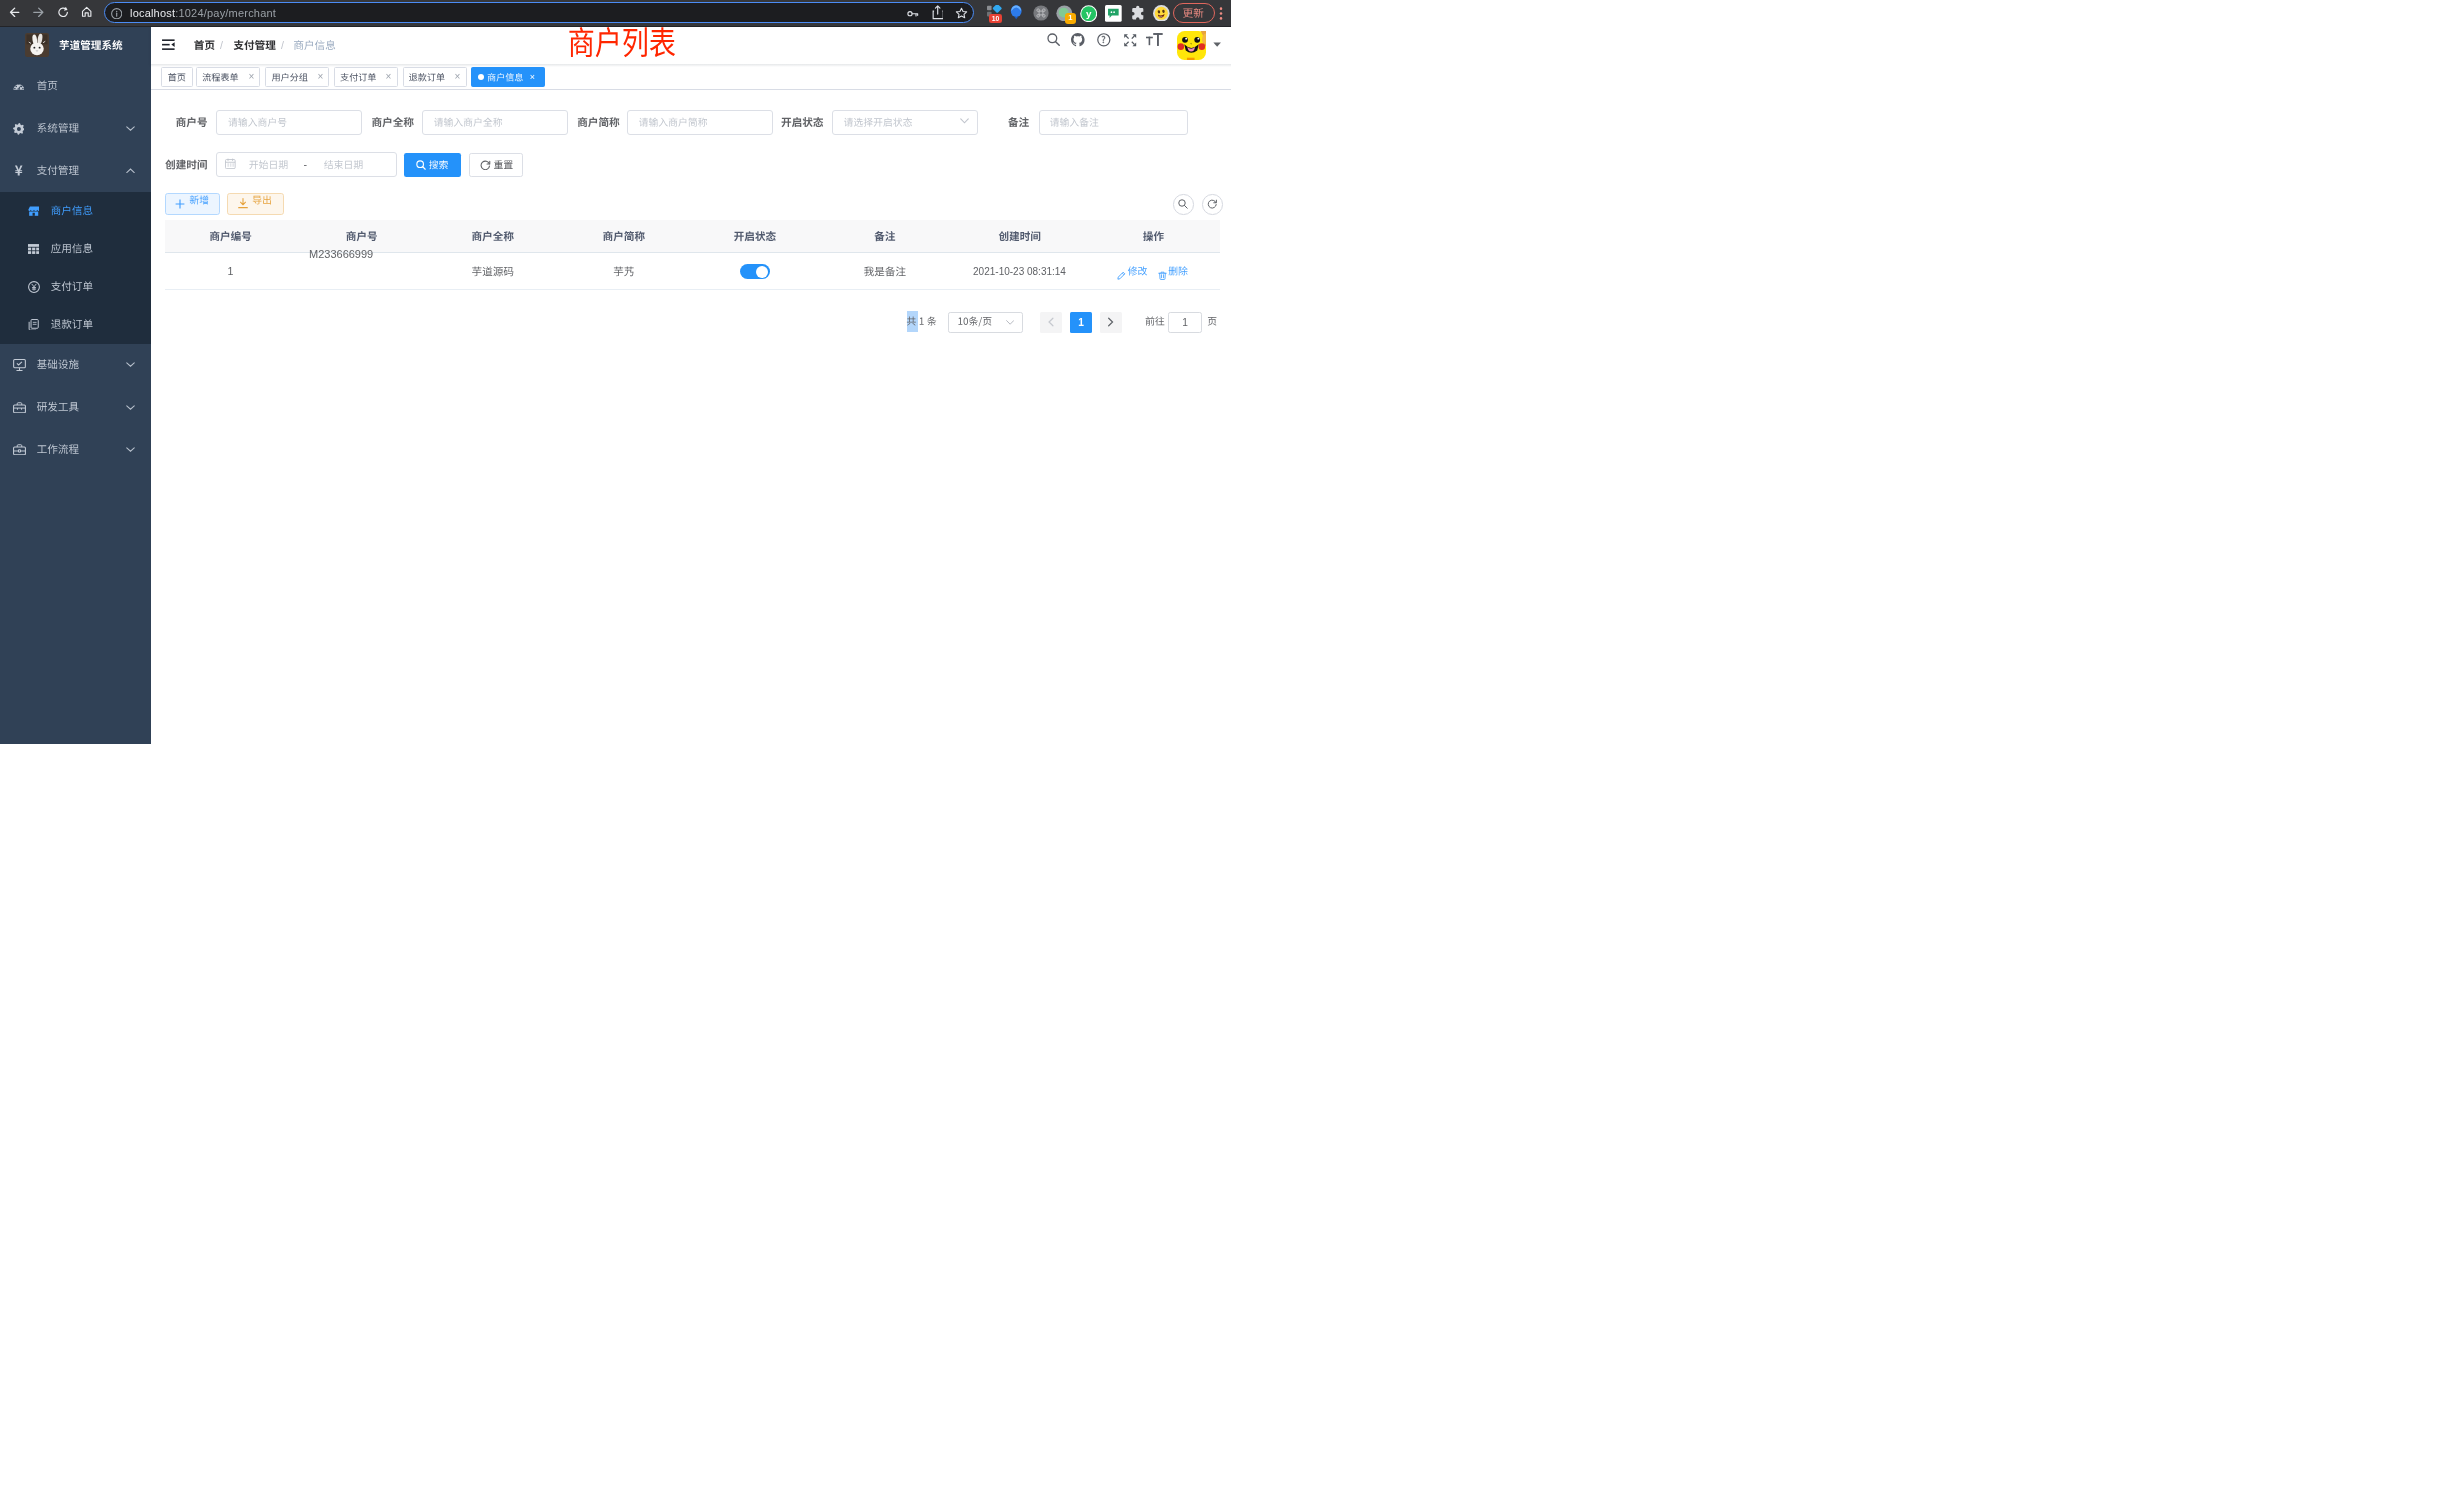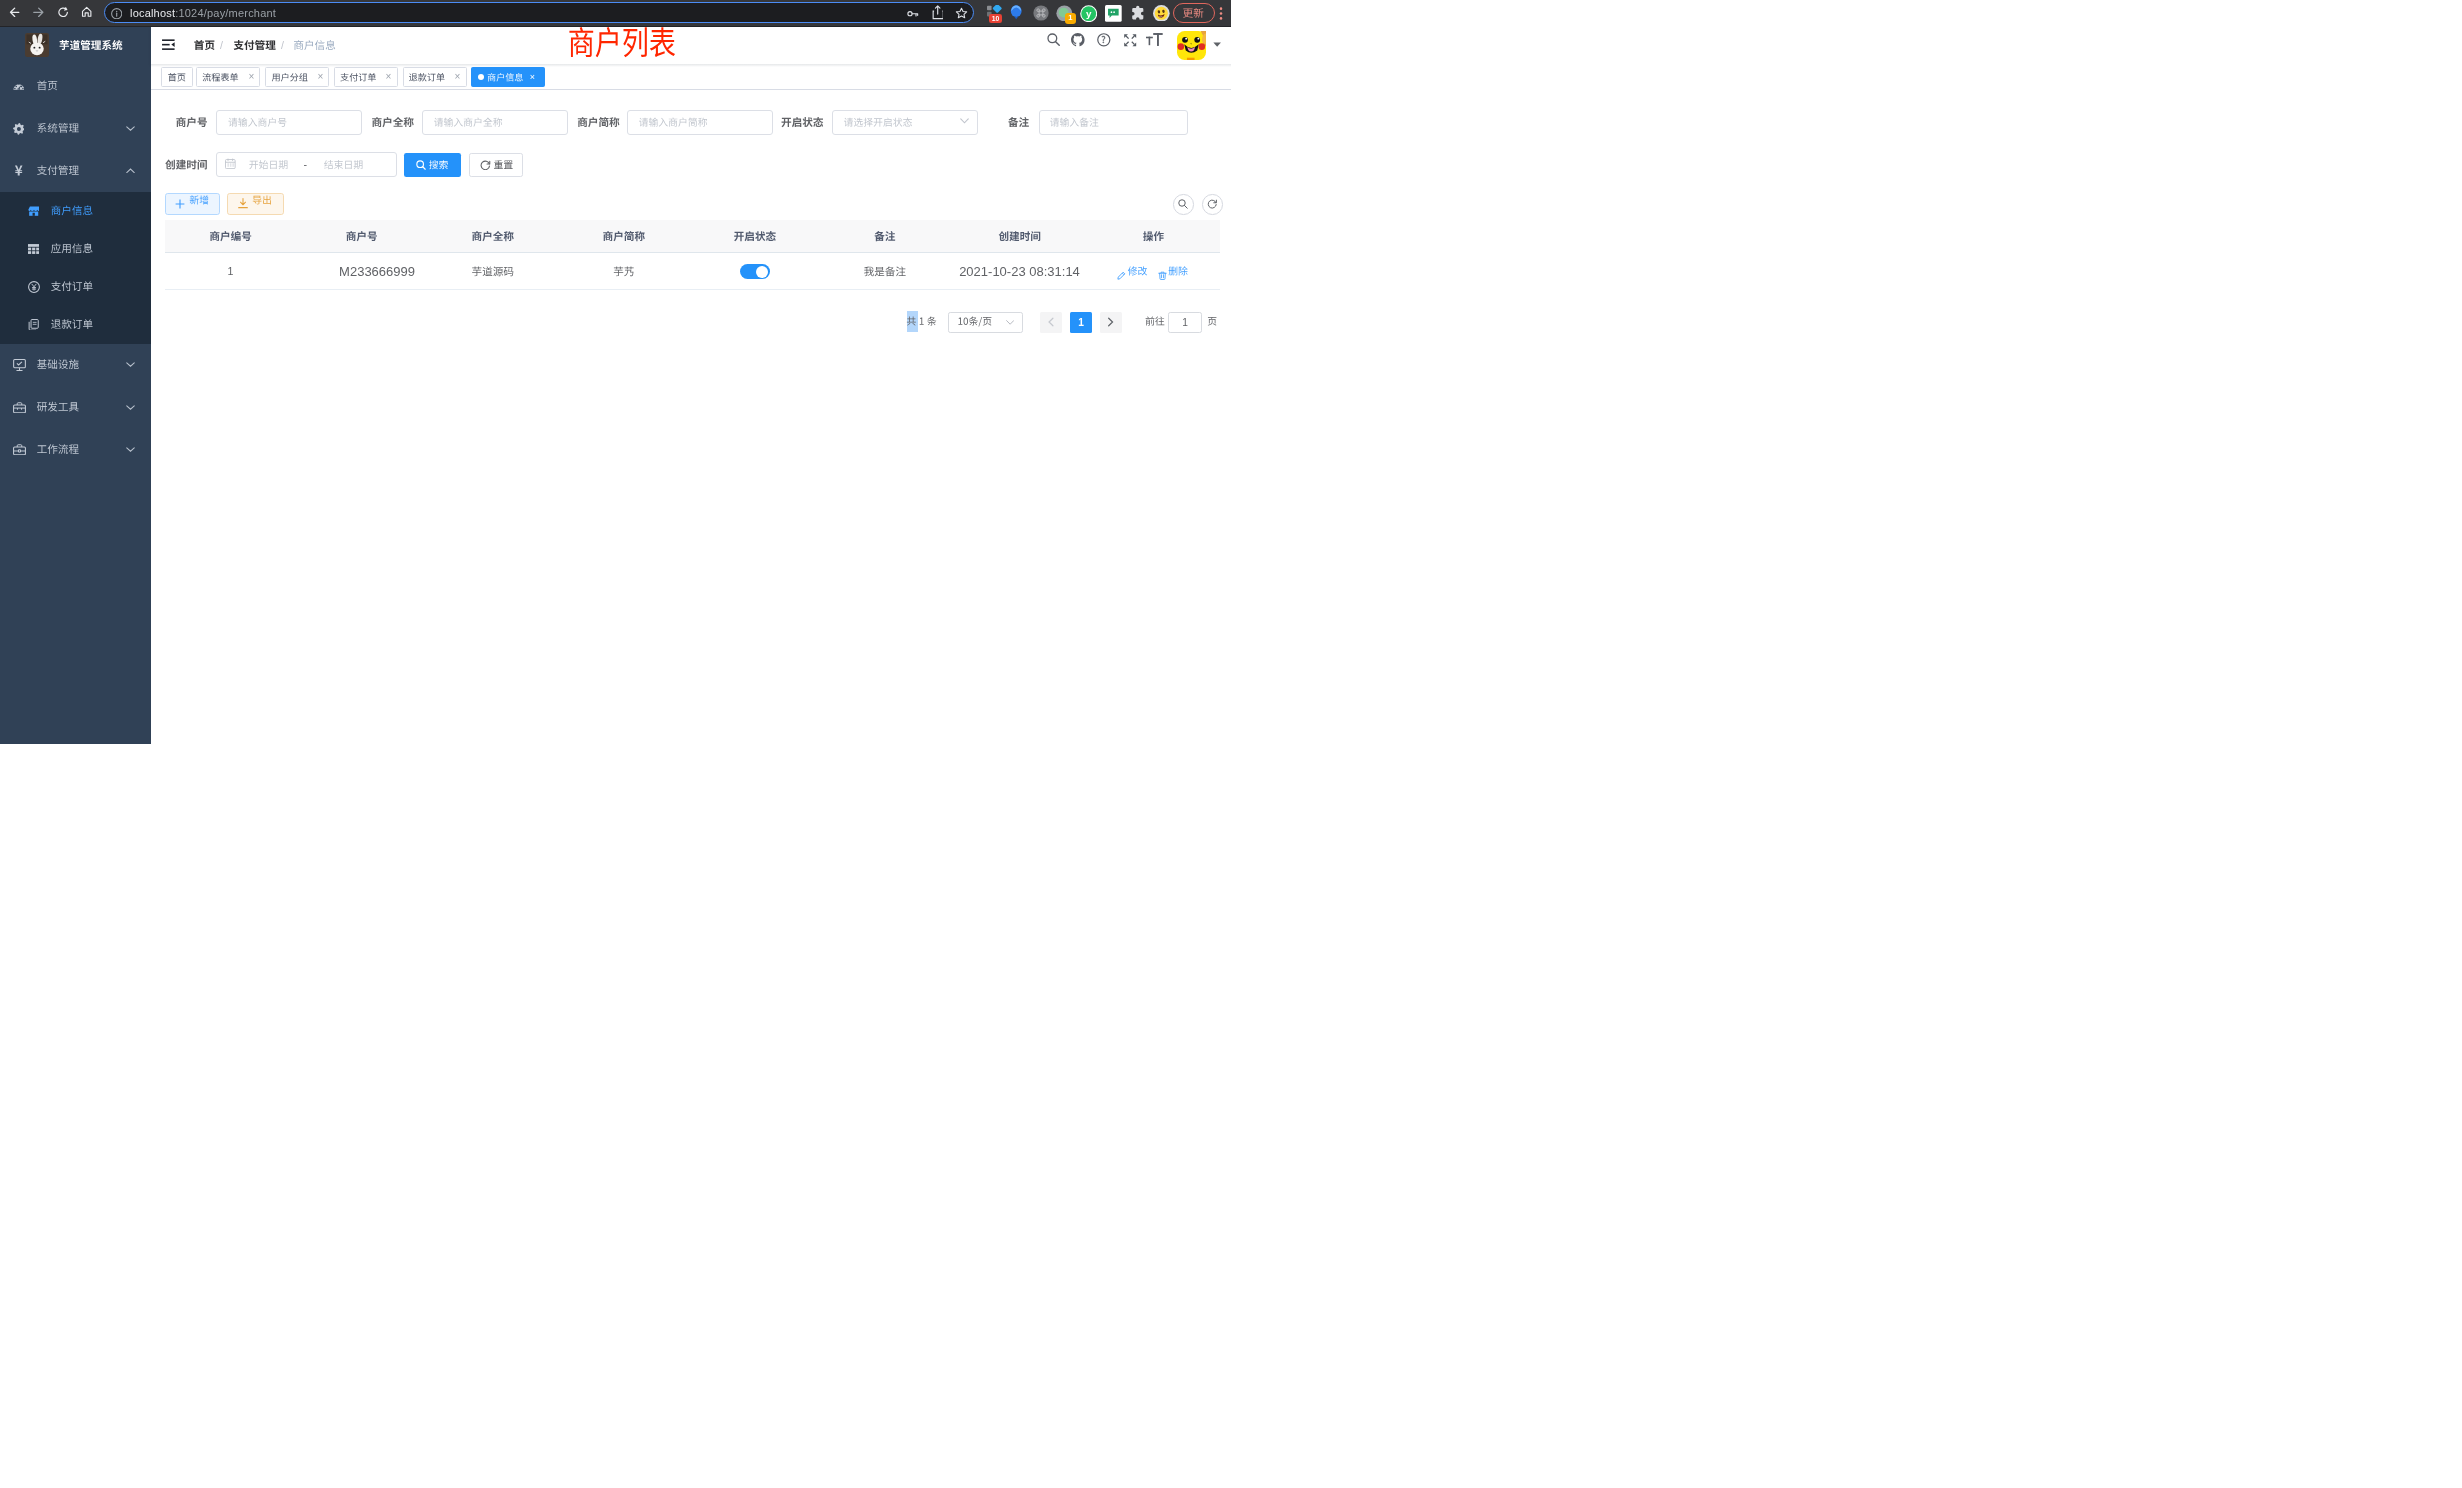--- a/index.html
+++ b/index.html
@@ -279,22 +279,22 @@
       <circle cx="5.2" cy="5.2" r="4.2" stroke="#5f6368" stroke-width="1.3" fill="none"></circle>
       <path d="M8.4 8.4 12 12" stroke="#5f6368" stroke-width="1.3" stroke-linecap="round"></path>
     </svg>
     <svg style="position:absolute;left:1207px;top:199px" width="10" height="10" viewBox="0 0 13 13">
       <path d="M11.7 4.8a5.2 5.2 0 1 0 .3 2.4" stroke="#5f6368" stroke-width="1.3" fill="none" stroke-linecap="round"></path>
       <path d="M12.2 1.5v3.4H8.8" stroke="#5f6368" stroke-width="1.3" fill="none" stroke-linecap="round" stroke-linejoin="round"></path>
     </svg>
     <div style="position:absolute;left:165px;top:220px;width:1055px;height:33px;background:#f8f8f9;border-bottom:0.8px solid #dfe6ec;box-sizing:border-box"></div>
     <div style="position:absolute;left:165px;top:253px;width:1055px;height:37px;background:#fff;border-bottom:0.8px solid #e8eef4;box-sizing:border-box"></div>
     <div style="position:absolute;left:200px;top:253px;width:61px;height:37px;line-height:37px;font-size:10.6px;color:#606266;text-align:center">1</div>
-    <div style="position:absolute;left:309px;top:253px;width:106px;height:37px;line-height:37px;font-size:13px;color:#606266;text-align:right">M233666999</div>
-    <div style="position:absolute;left:959px;top:253px;width:121px;height:37px;line-height:37px;font-size:13px;color:#606266;text-align:center">2021-10-23 08:31:14</div>
+    <div style="position:absolute;left:309px;top:236px;width:106px;height:37px;line-height:37px;font-size:11px;color:#606266;text-align:left">M233666999</div>
+    <div style="position:absolute;left:959px;top:253px;width:121px;height:37px;line-height:37px;font-size:10px;color:#606266;text-align:center">2021-10-23 08:31:14</div>
     <div style="position:absolute;left:740px;top:264px;width:30px;height:15px;background:#2492fa;border-radius:7.6px"></div>
     <div style="position:absolute;left:756px;top:266px;width:12px;height:12px;border-radius:50%;background:#fff"></div>
     <svg style="position:absolute;left:1117px;top:271px" width="9" height="9" viewBox="0 0 12 12">
       <path d="M8.2 1.6 10.4 3.8 3.8 10.4 1.2 10.9 1.7 8.2Z" stroke="#409eff" stroke-width="1.2" fill="none" stroke-linejoin="round"></path>
       <path d="M7 2.8l2.2 2.2" stroke="#409eff" stroke-width="1.1"></path>
     </svg>
     <svg style="position:absolute;left:1158px;top:271px" width="9" height="9" viewBox="0 0 12 12">
       <path d="M1 3h10M4 3V1.6h4V3M2.2 3l.5 7.4a1 1 0 0 0 1 .9h4.6a1 1 0 0 0 1-.9L9.8 3M4.7 5v4M7.3 5v4" stroke="#409eff" stroke-width="1.1" fill="none" stroke-linecap="round"></path>
     </svg>
     <div style="position:absolute;left:907px;top:311px;width:11px;height:21px;background:#b3d6fb"></div>

